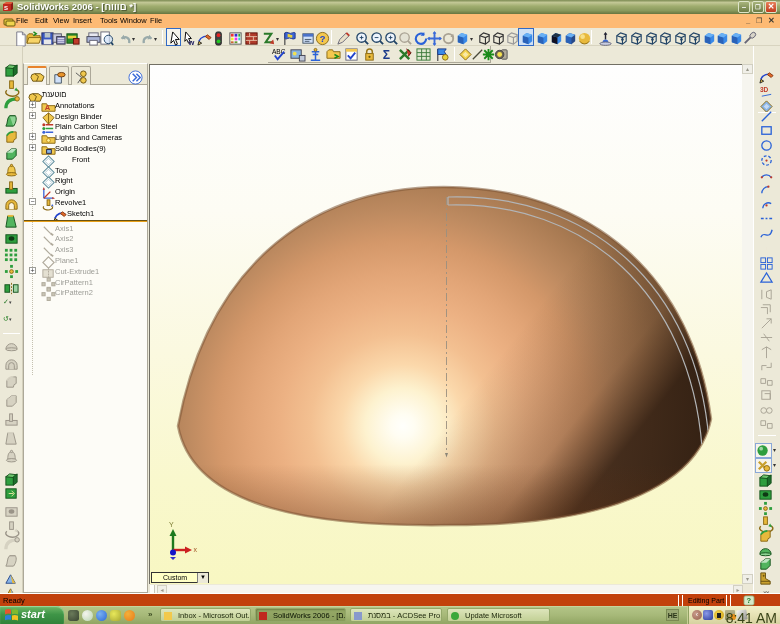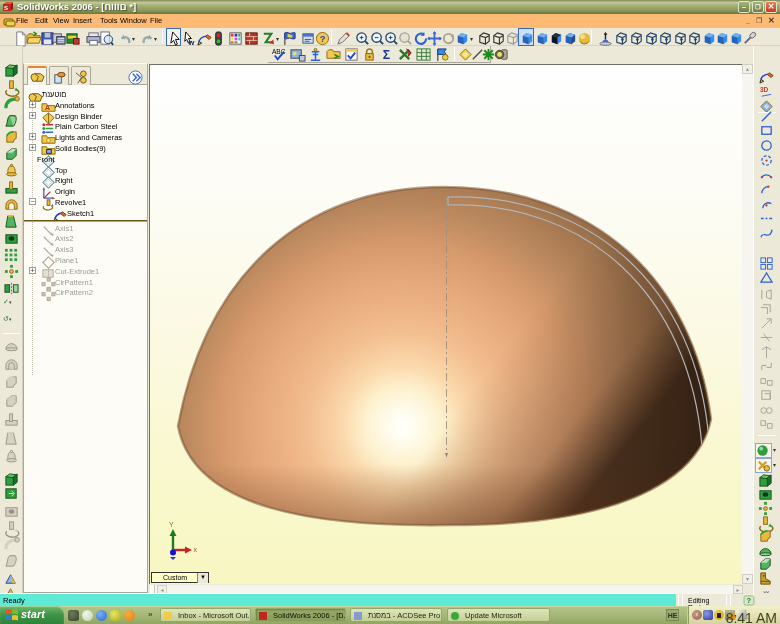--- a/index.html
+++ b/index.html
@@ -31,21 +31,21 @@
 
 #vp{left:149px;top:64px;width:593px;height:520px;background:linear-gradient(180deg,#fefefe 0%,#fdfcf4 28%,#fbf9e0 55%,#f9f8cd 80%,#f8f7c2 100%);border-left:1px solid #716f64;border-top:1px solid #716f64}
 #combo{position:absolute;left:1px;top:507px;width:58px;height:11px;background:#ffffc6;border:1px solid #333;font-size:7px;line-height:10px}
 #combo .da{position:absolute;right:0;top:0;width:11px;height:10px;background:#ece9d8;border-left:1px solid #808080;font-size:6px;text-align:center;line-height:9px}
 
 .sb{background:#f6f5ef}
 .sbtn{position:absolute;background:#f0efe8;border:1px solid #d2d0c2;font-size:6px;color:#98968a;text-align:center}
 
 #rtb{left:753px;top:46px;width:27px;height:554px;background:#ece9d8;border-left:1px solid #fff}
 
-#status{left:0;top:593px;width:676px;height:13px;background:#5eead4;border-top:1px solid #fff;font-size:7.5px;color:#000}
+#status{left:0;top:593px;width:780px;height:13px;background:#c2410c;border-top:1px solid #fff;font-size:7.5px;color:#000}
 
 #task{left:0;top:606px;width:780px;height:18px;background:linear-gradient(180deg,#d0dcaa 0%,#b2c386 8%,#a7b979 50%,#93a765 95%)}
 #start{position:absolute;left:0;top:0;width:64px;height:24px;background:linear-gradient(180deg,#71b969 0%,#3f9547 35%,#2e8038 80%,#27702f 100%);border-radius:0 8px 8px 0;color:#fff;font-weight:bold;font-style:italic;font-size:11px;line-height:17px;box-shadow:inset 0 1px 1px #9fd79c}
 .tskb{position:absolute;top:2px;height:14px;background:linear-gradient(180deg,#dde5bb,#c2d095);border:1px solid #94a86a;border-radius:2px;font-size:7.5px;line-height:13px;color:#1a2408;white-space:nowrap;overflow:hidden}
 .bico{position:absolute;left:3px;top:3px;width:8px;height:8px}
 .tskb.on{background:linear-gradient(180deg,#97a968,#8a9e5c);box-shadow:inset 1px 1px 2px #6d8044;color:#0a1202}
 #tray{position:absolute;right:0;top:0;width:92px;height:18px;background:linear-gradient(180deg,#f2f0ca 0%,#e6e2b4 50%,#d6d2a0 100%);border-left:1px solid #8fa161;box-shadow:-1px 0 0 #c6d097;font-size:8.5px}
 svg{position:absolute;overflow:visible}
 </style></head>
 <body>
@@ -585,21 +585,21 @@
         <div class="exp" style="left:5px;top:59px">+</div>
         <svg class="ic" style="left:17px;top:58px" width="10.5" height="10.5" viewBox="0 0 16 16">
           <path d="M1 12V4h5l1 2h8v6z" fill="#f0c84e" stroke="#8a6914"></path>
           <rect x="6" y="7" width="5" height="4" fill="#88b4e8" stroke="#224"></rect>
         </svg>
         <span class="ti" style="left:31px;top:59px">Solid Bodies(9)</span>
         <svg class="ic" style="left:17px;top:68.8px" width="10.5" height="10.5" viewBox="0 0 16 16">
           <path d="M8 2l6 6-6 6-6-6z" fill="#fff" stroke="#5a8a9a" stroke-width="1.1"></path>
           <path d="M8 4.5L11.5 8 8 11.5 4.5 8z" fill="none" stroke="#9abac4" stroke-width="0.8"></path>
         </svg>
-        <span class="ti" style="left:13px;top:69.8px">Front</span>
+        <span class="ti" style="left:48px;top:69.8px">Front</span>
         <svg class="ic" style="left:17px;top:79.6px" width="10.5" height="10.5" viewBox="0 0 16 16">
           <path d="M8 2l6 6-6 6-6-6z" fill="#fff" stroke="#5a8a9a" stroke-width="1.1"></path>
           <path d="M8 4.5L11.5 8 8 11.5 4.5 8z" fill="none" stroke="#9abac4" stroke-width="0.8"></path>
         </svg>
         <span class="ti" style="left:31px;top:80.6px">Top</span>
         <svg class="ic" style="left:17px;top:90.39999999999999px" width="10.5" height="10.5" viewBox="0 0 16 16">
           <path d="M8 2l6 6-6 6-6-6z" fill="#fff" stroke="#5a8a9a" stroke-width="1.1"></path>
           <path d="M8 4.5L11.5 8 8 11.5 4.5 8z" fill="none" stroke="#9abac4" stroke-width="0.8"></path>
         </svg>
         <span class="ti" style="left:31px;top:91.39999999999999px">Right</span>

